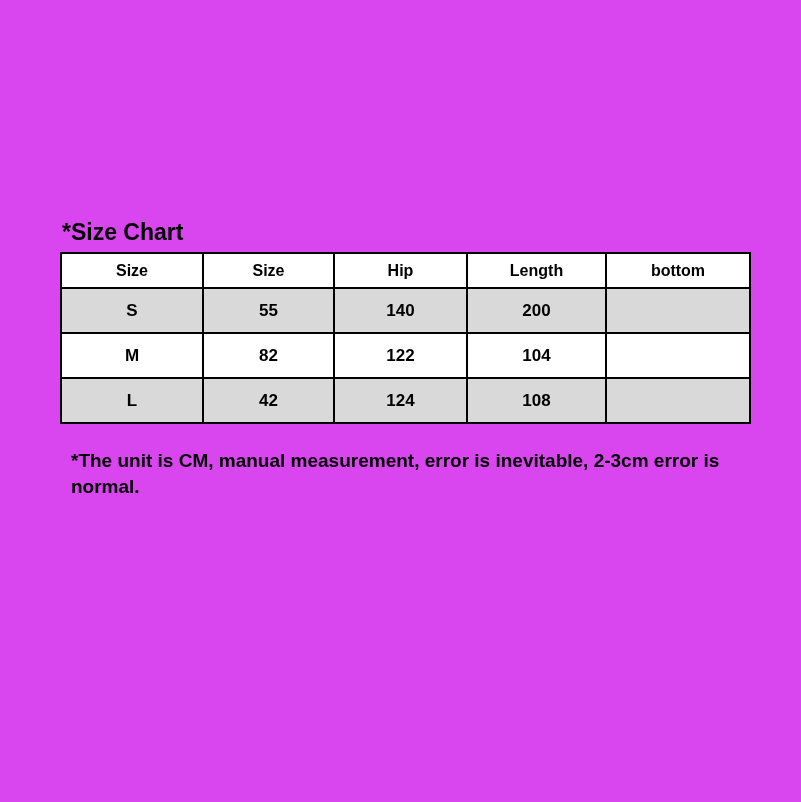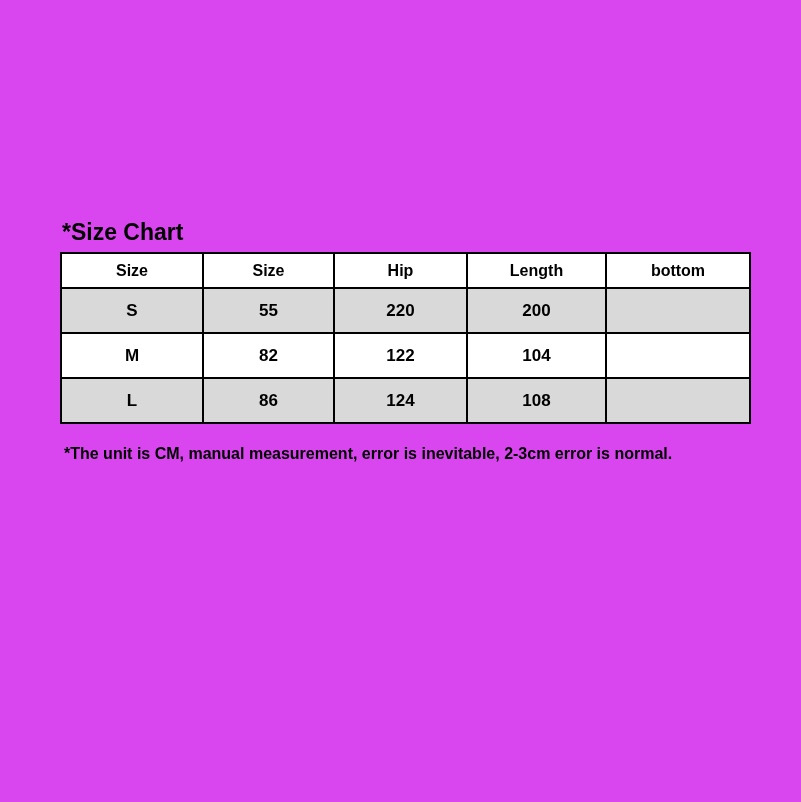--- a/index.html
+++ b/index.html
@@ -65,22 +65,22 @@
   .col-hip    { width: 133px; }
   .col-length { width: 139px; }
   .col-bottom { width: 144px; }
   .notes {
     position: absolute;
     left: 59px;
     top: 436px;
     width: 703px;
   }
   .notes p {
-    margin: 5px;
-    font-size: 16px;
+    margin: 12px;
+    font-size: 19px;
     font-weight: bold;
     line-height: 25.5px;
     color: #000000;
     white-space: pre-wrap;
   }
 </style>
 </head>
 <body>
 
 <div class="canvas">
@@ -101,34 +101,34 @@
         <th>Size</th>
         <th>Hip</th>
         <th>Length</th>
         <th>bottom</th>
       </tr>
     </thead>
     <tbody>
       <tr class="shaded">
         <td>S</td>
         <td>55</td>
-        <td>220</td>
+        <td>140</td>
         <td>200</td>
         <td></td>
       </tr>
       <tr>
         <td>M</td>
         <td>82</td>
         <td>122</td>
         <td>104</td>
         <td></td>
       </tr>
       <tr class="shaded">
         <td class="hl">L</td>
-        <td>86</td>
+        <td>42</td>
         <td class="hl">124</td>
         <td>108</td>
         <td></td>
       </tr>
     </tbody>
   </table>
 
   <div class="notes">
     <p>*The unit is CM, manual measurement, error is inevitable, 2-3cm error is normal.</p>
   </div>

